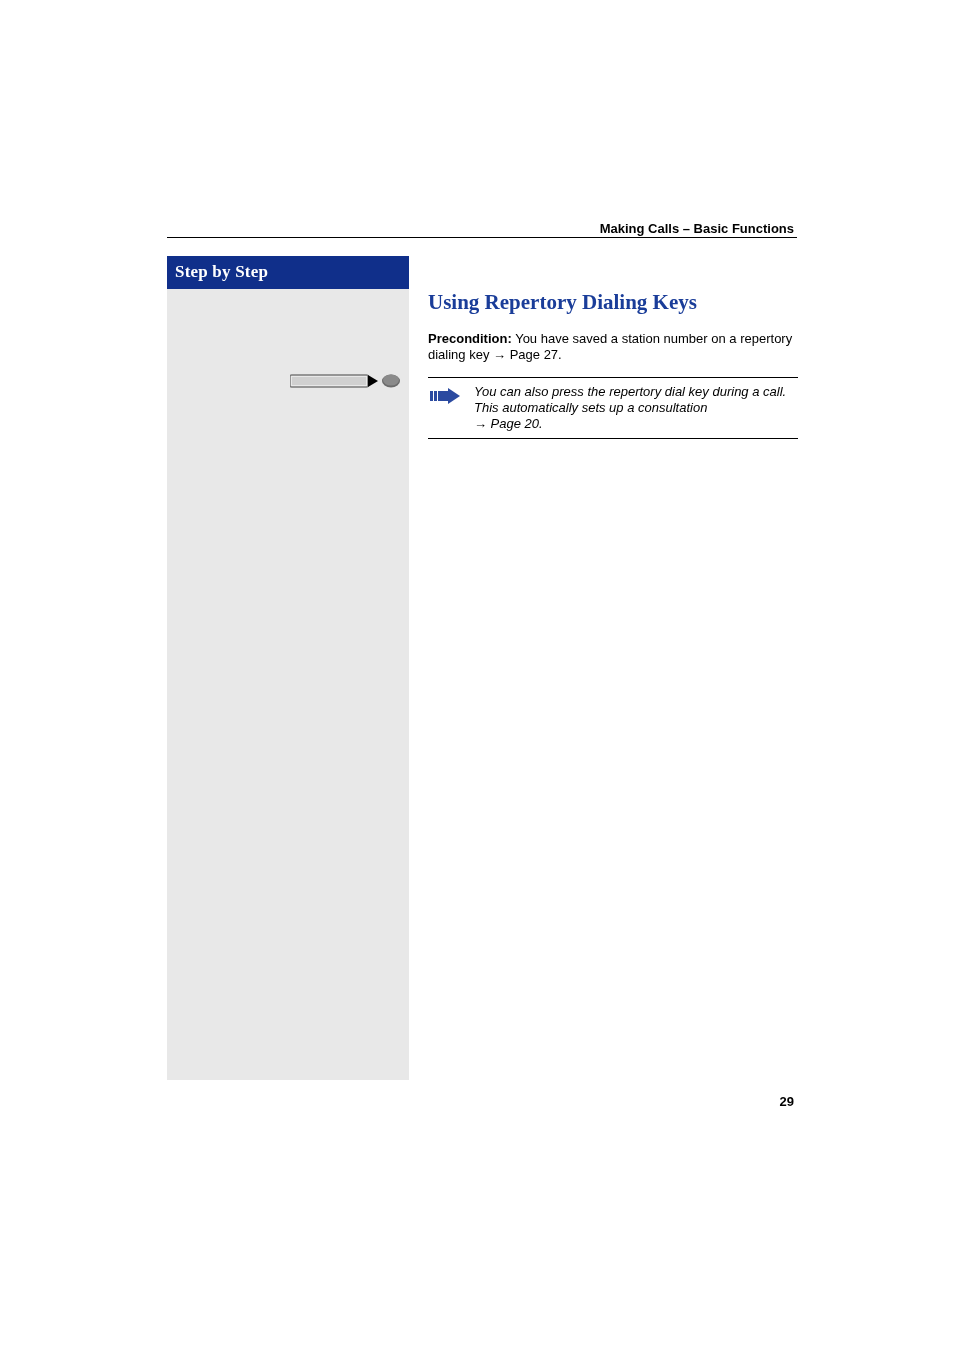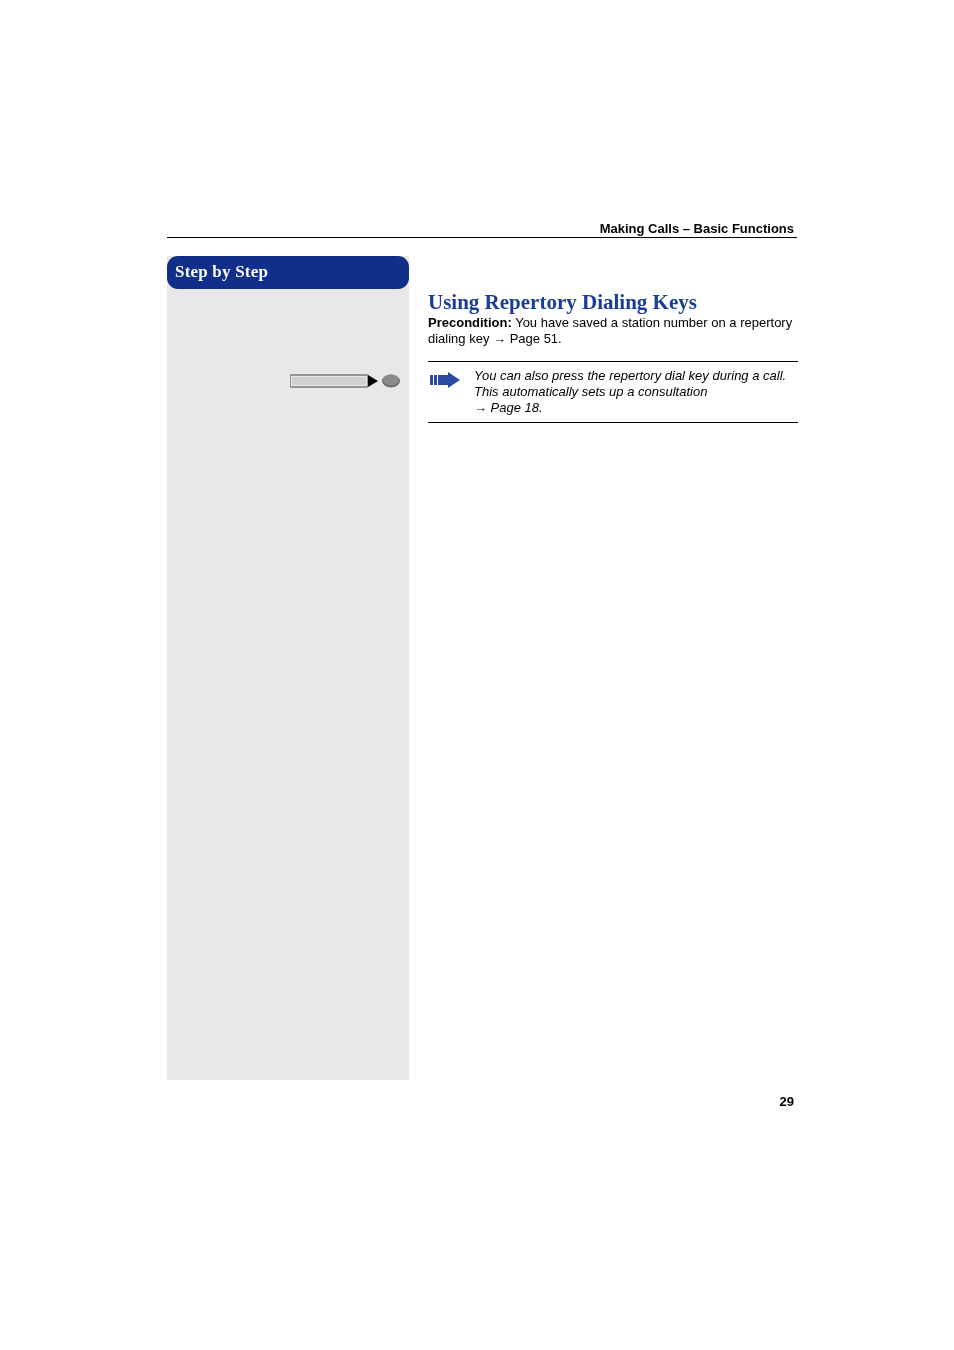--- a/index.html
+++ b/index.html
@@ -40,38 +40,38 @@
     background: #e8e8e8;
   }
   .sidebar-title {
     background: #102f8a;
     color: #ffffff;
     font-weight: bold;
     font-size: 17px;
     padding: 6px 8px 7px 8px;
     font-family: "Times New Roman", Times, serif;
     letter-spacing: 0.2px;
-    border-radius: 11px;
   }
   .key-icon {
     position: absolute;
     left: 290px;
     top: 372px;
   }
   .content {
     position: absolute;
     left: 428px;
     top: 290px;
     width: 370px;
   }
   .section-title {
     color: #1a3d99;
     font-family: "Times New Roman", Times, serif;
     font-weight: bold;
     font-size: 21px;
+    margin-bottom: 16px;
   }
   .para {
     font-size: 13px;
     line-height: 16px;
     color: #000;
     margin-bottom: 14px;
   }
   .para .bold {
     font-weight: bold;
   }
@@ -128,34 +128,34 @@
       <path d="M78 3 L88 9 L78 15 Z" fill="#000"></path>
       <ellipse cx="101" cy="9" rx="9" ry="6.5" fill="#6b6b6b"></ellipse>
       <ellipse cx="101" cy="8" rx="8" ry="5.5" fill="#8a8a8a"></ellipse>
     </svg>
   </div>
 
   <div class="content">
     <div class="section-title">Using Repertory Dialing Keys</div>
 
     <div class="para">
-      <span class="bold">Precondition:</span><span> You have saved a station number on a repertory dialing key </span><span class="arrow">→</span><span> Page 51.</span>
+      <span class="bold">Precondition:</span><span> You have saved a station number on a repertory dialing key </span><span class="arrow">→</span><span> Page 27.</span>
     </div>
 
 
     <div class="note-box">
       <div class="note-icon-cell">
         <svg width="36" height="20" viewBox="0 0 36 20">
           <rect x="0" y="5" width="3" height="10" fill="#2b4aa0"></rect>
           <rect x="4" y="5" width="3" height="10" fill="#2b4aa0"></rect>
           <rect x="8" y="5" width="10" height="10" fill="#2b4aa0"></rect>
           <path d="M18 2 L30 10 L18 18 Z" fill="#2b4aa0"></path>
         </svg>
       </div>
       <div class="note-text">
-        <span>You can also press the repertory dial key during a call. This automatically sets up a consultation </span><br><span class="arrow">→</span><span> Page 18.</span>
+        <span>You can also press the repertory dial key during a call. This automatically sets up a consultation </span><br><span class="arrow">→</span><span> Page 20.</span>
       </div>
     </div>
   </div>
 
   <div class="page-number">29</div>
 
 </div>
 
 </body></html>

